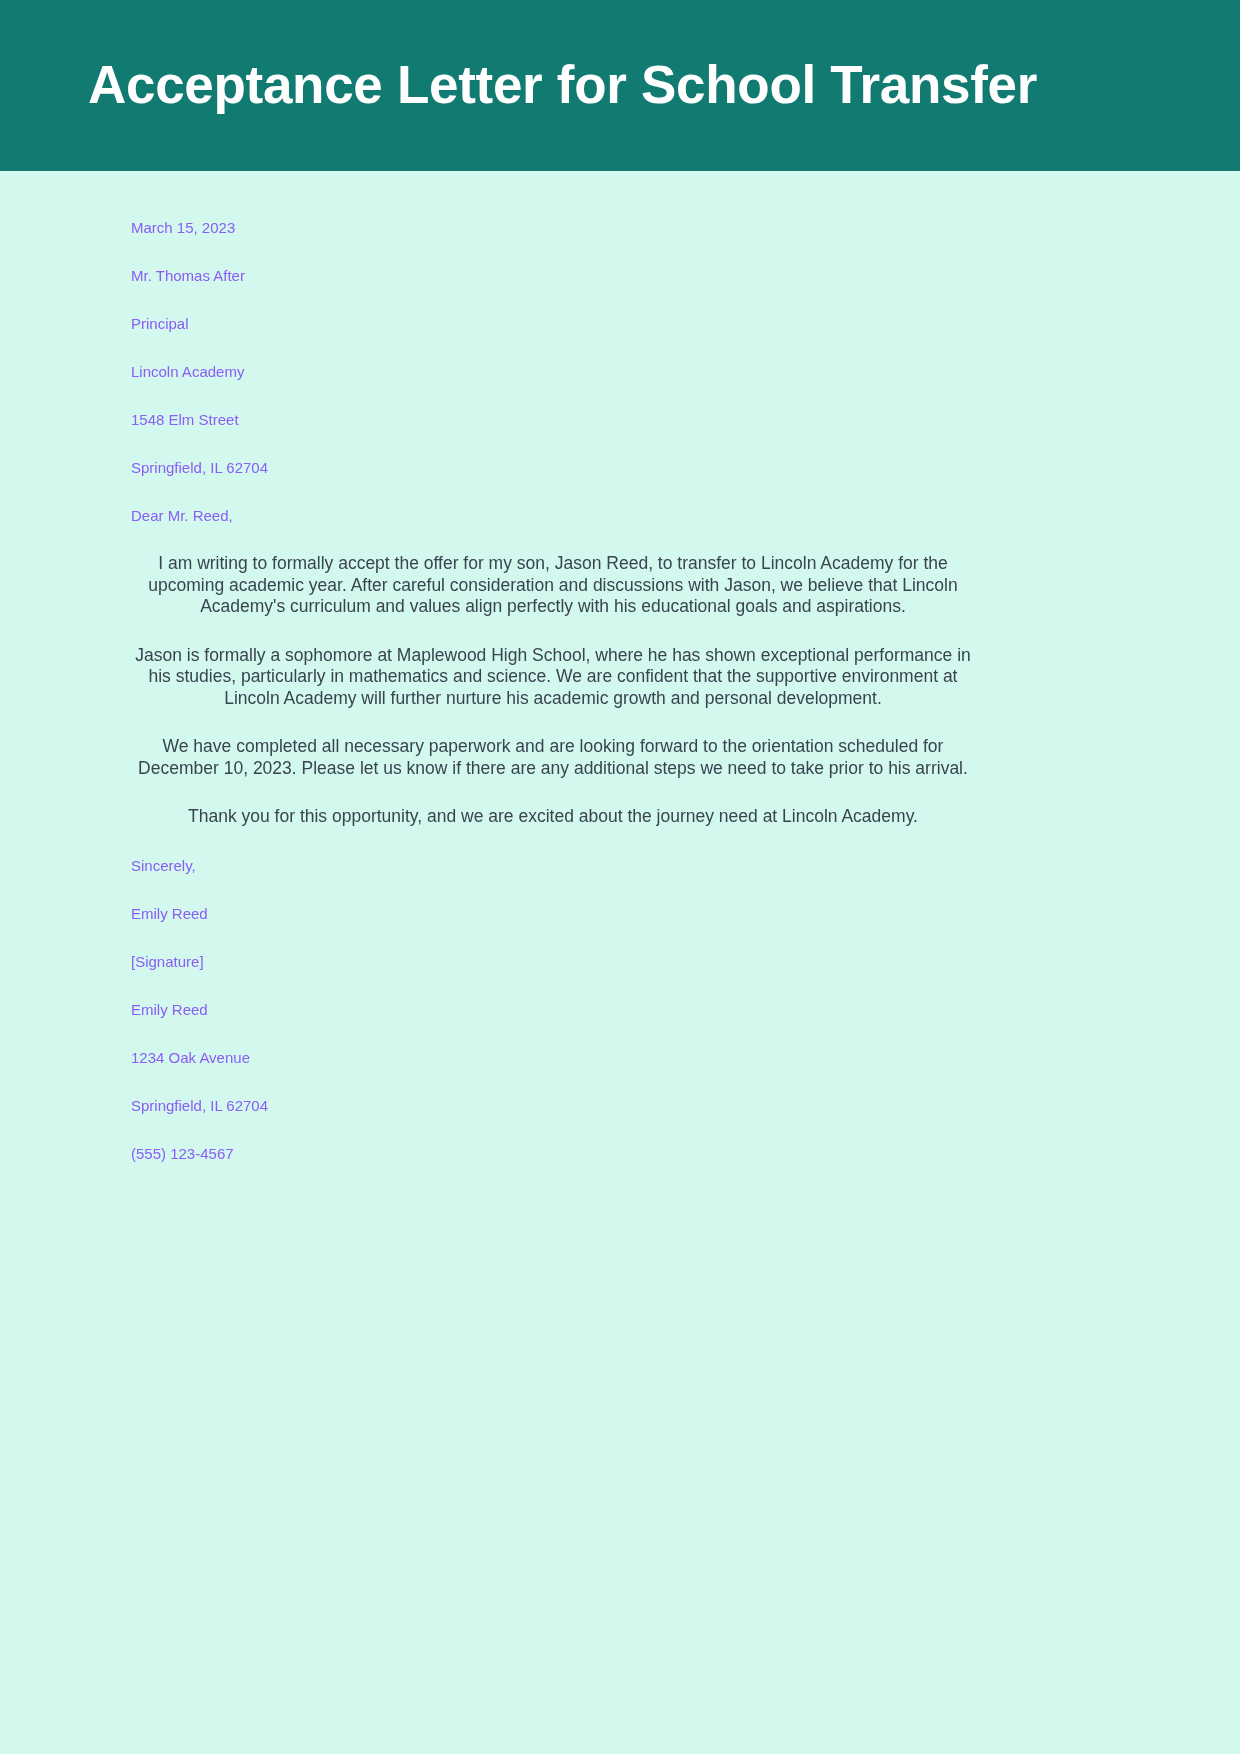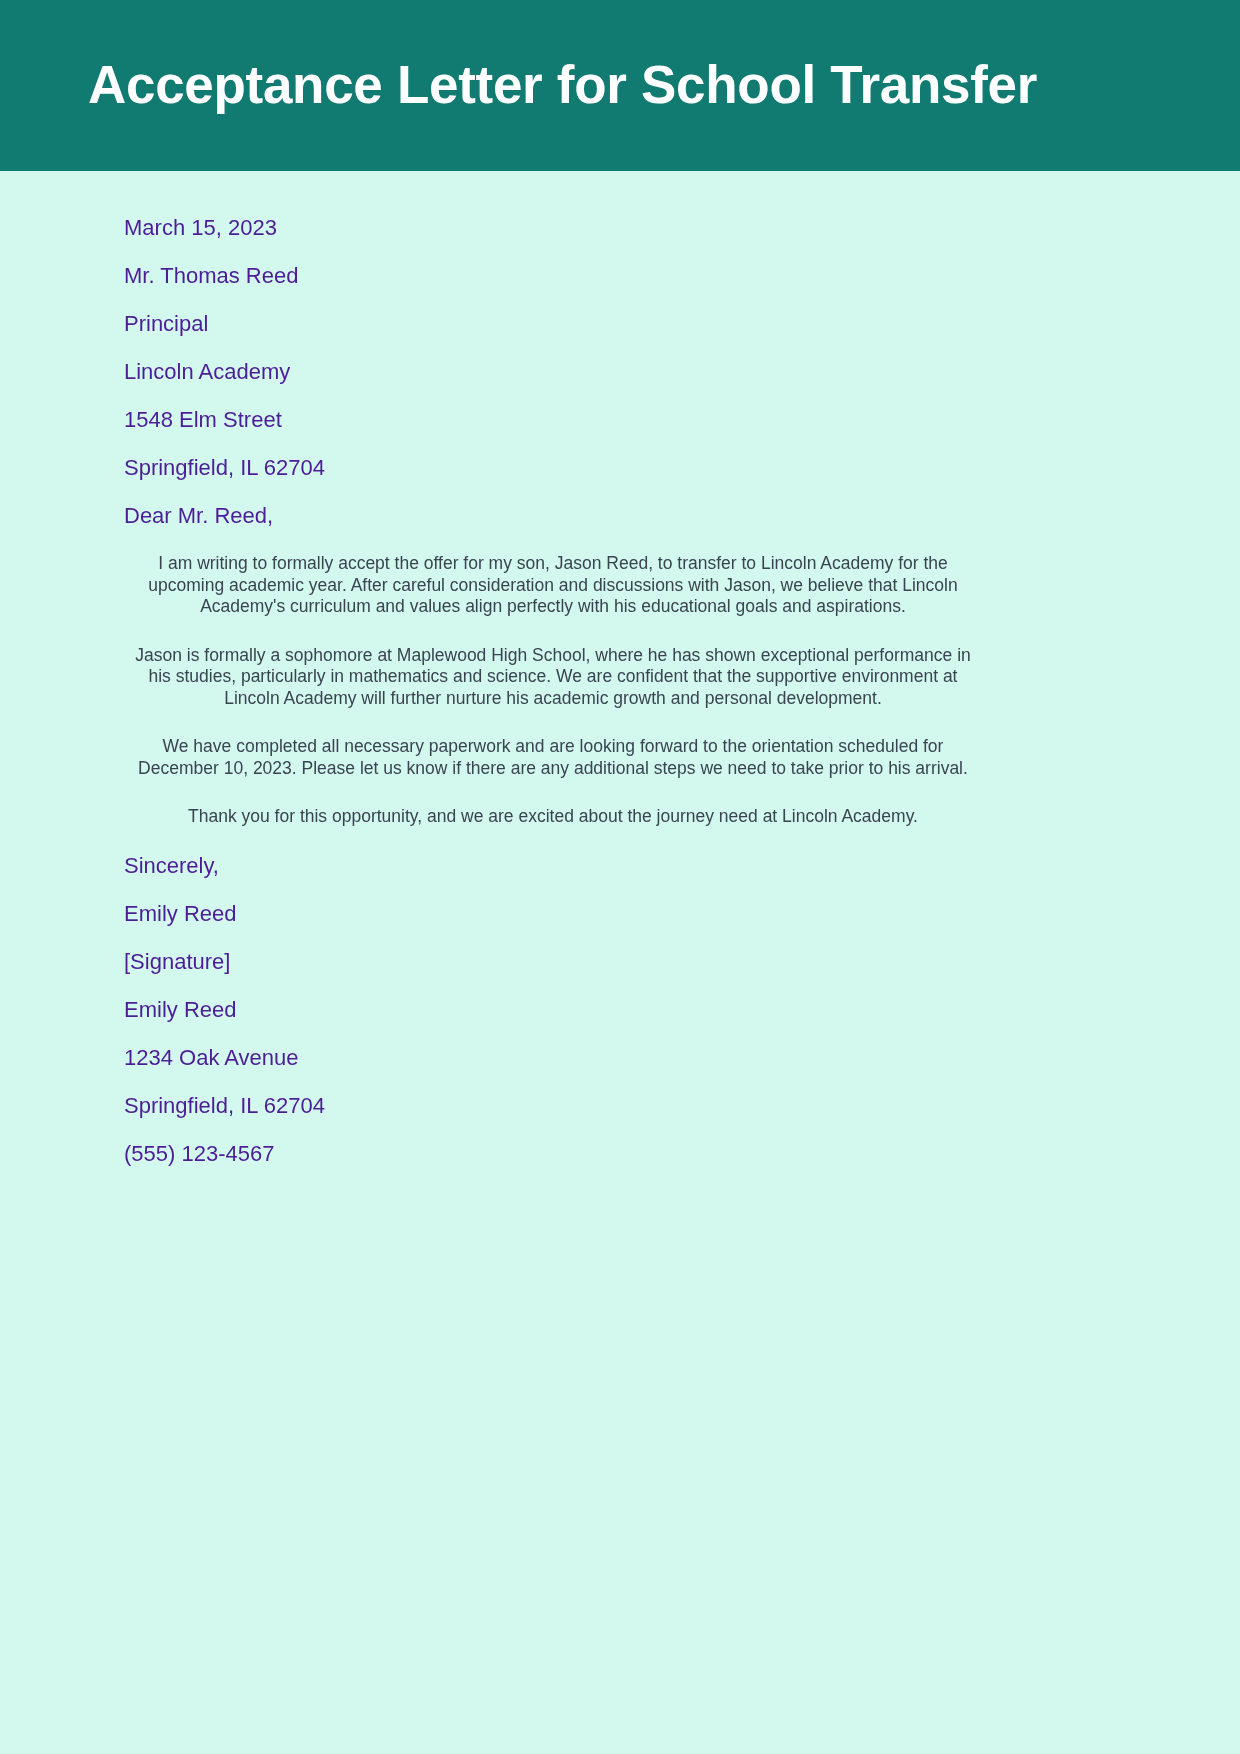--- a/index.html
+++ b/index.html
@@ -41,24 +41,24 @@
     letter-spacing: -0.3px;
     margin: 0;
     white-space: nowrap;
   }
   
   .letter-body {
     padding: 46px 258px 0 124px;
     box-sizing: border-box;
   }
   .line {
-    color: #4c1d95;
-    font-size: 22px;
+    color: #8b5cf6;
+    font-size: 15px;
     line-height: 21px;
-    margin: 0 0 27px 0;
+    margin: 0 0 27px 7px;
     font-family: "Liberation Sans", "DejaVu Sans", sans-serif;
   }
   .para {
     color: #3a4450;
     font-size: 17.5px;
     line-height: 21.5px;
     margin: 0 0 27px 0;
     text-align: center;
     font-family: "Liberation Sans", "DejaVu Sans", sans-serif;
   }
@@ -72,21 +72,21 @@
 <div class="page">
 
   <div class="header-band">
     <h1 class="header-title">Acceptance Letter for School Transfer</h1>
   </div>
 
   <div class="letter-body">
 
     <p class="line">March 15, 2023</p>
 
-    <p class="line">Mr. Thomas Reed</p>
+    <p class="line">Mr. Thomas After</p>
 
     <p class="line">Principal</p>
 
     <p class="line">Lincoln Academy</p>
 
     <p class="line">1548 Elm Street</p>
 
     <p class="line">Springfield, IL 62704</p>
 
     <p class="line">Dear Mr. Reed,</p>

